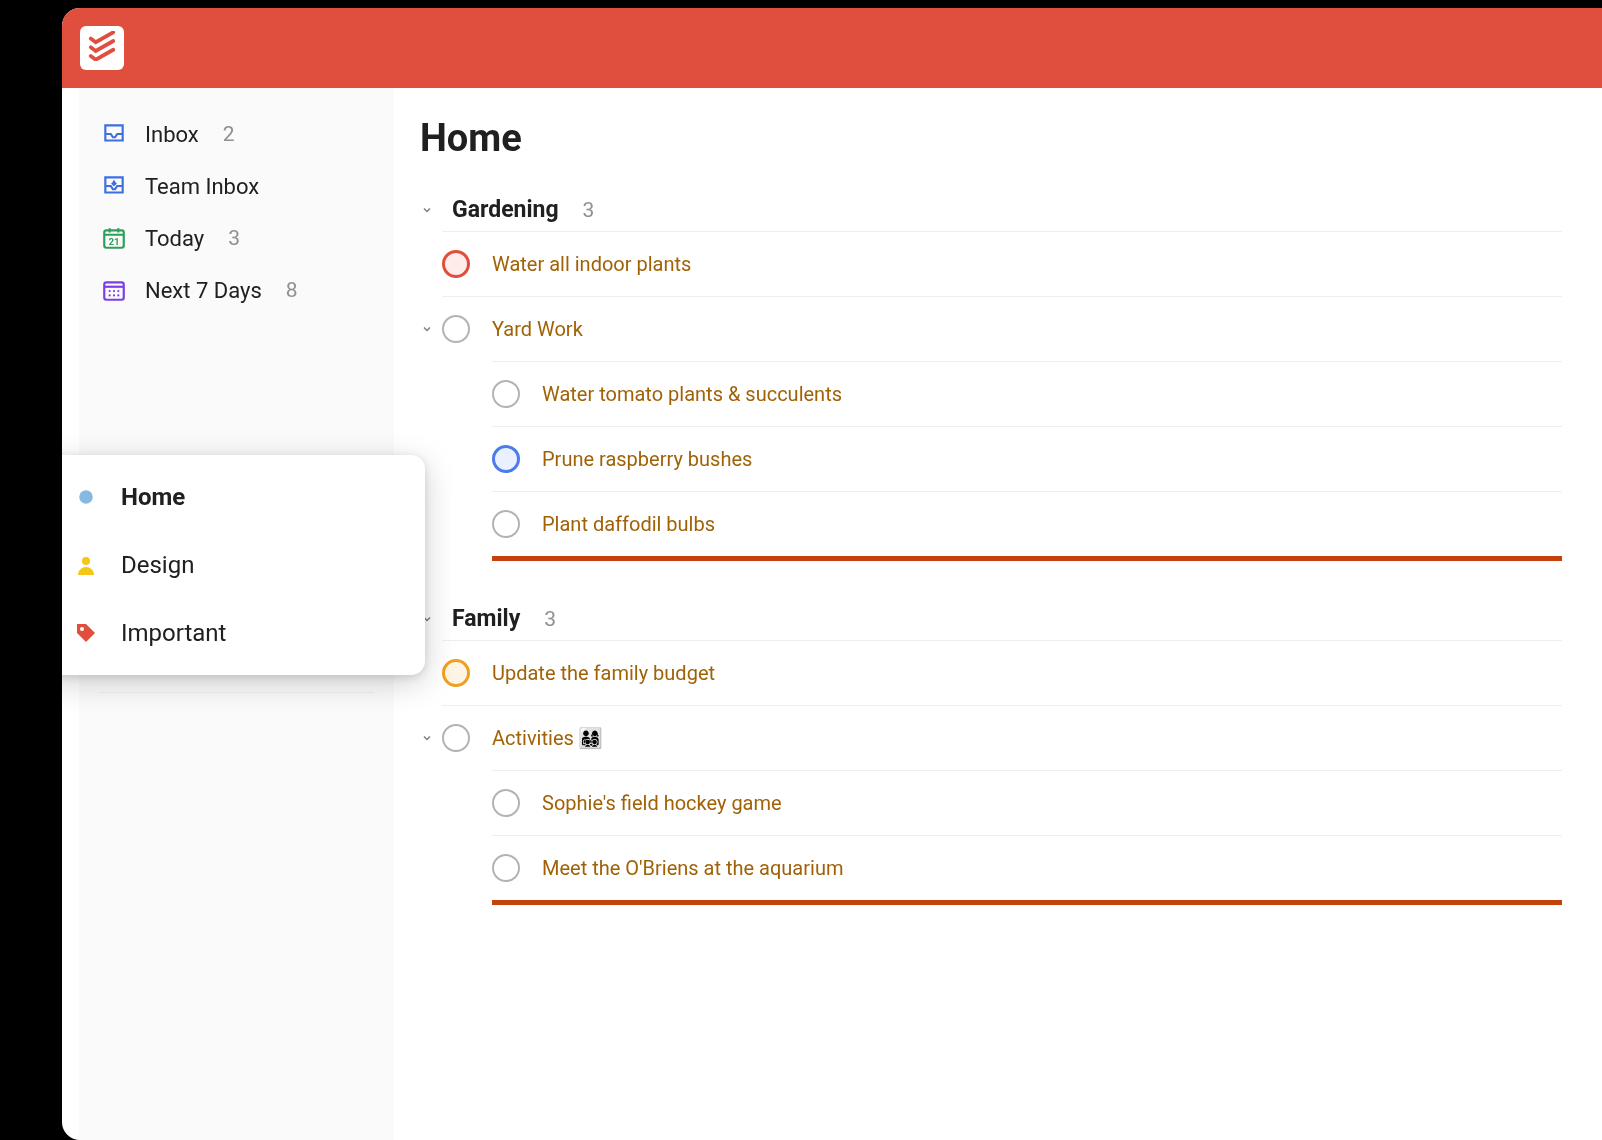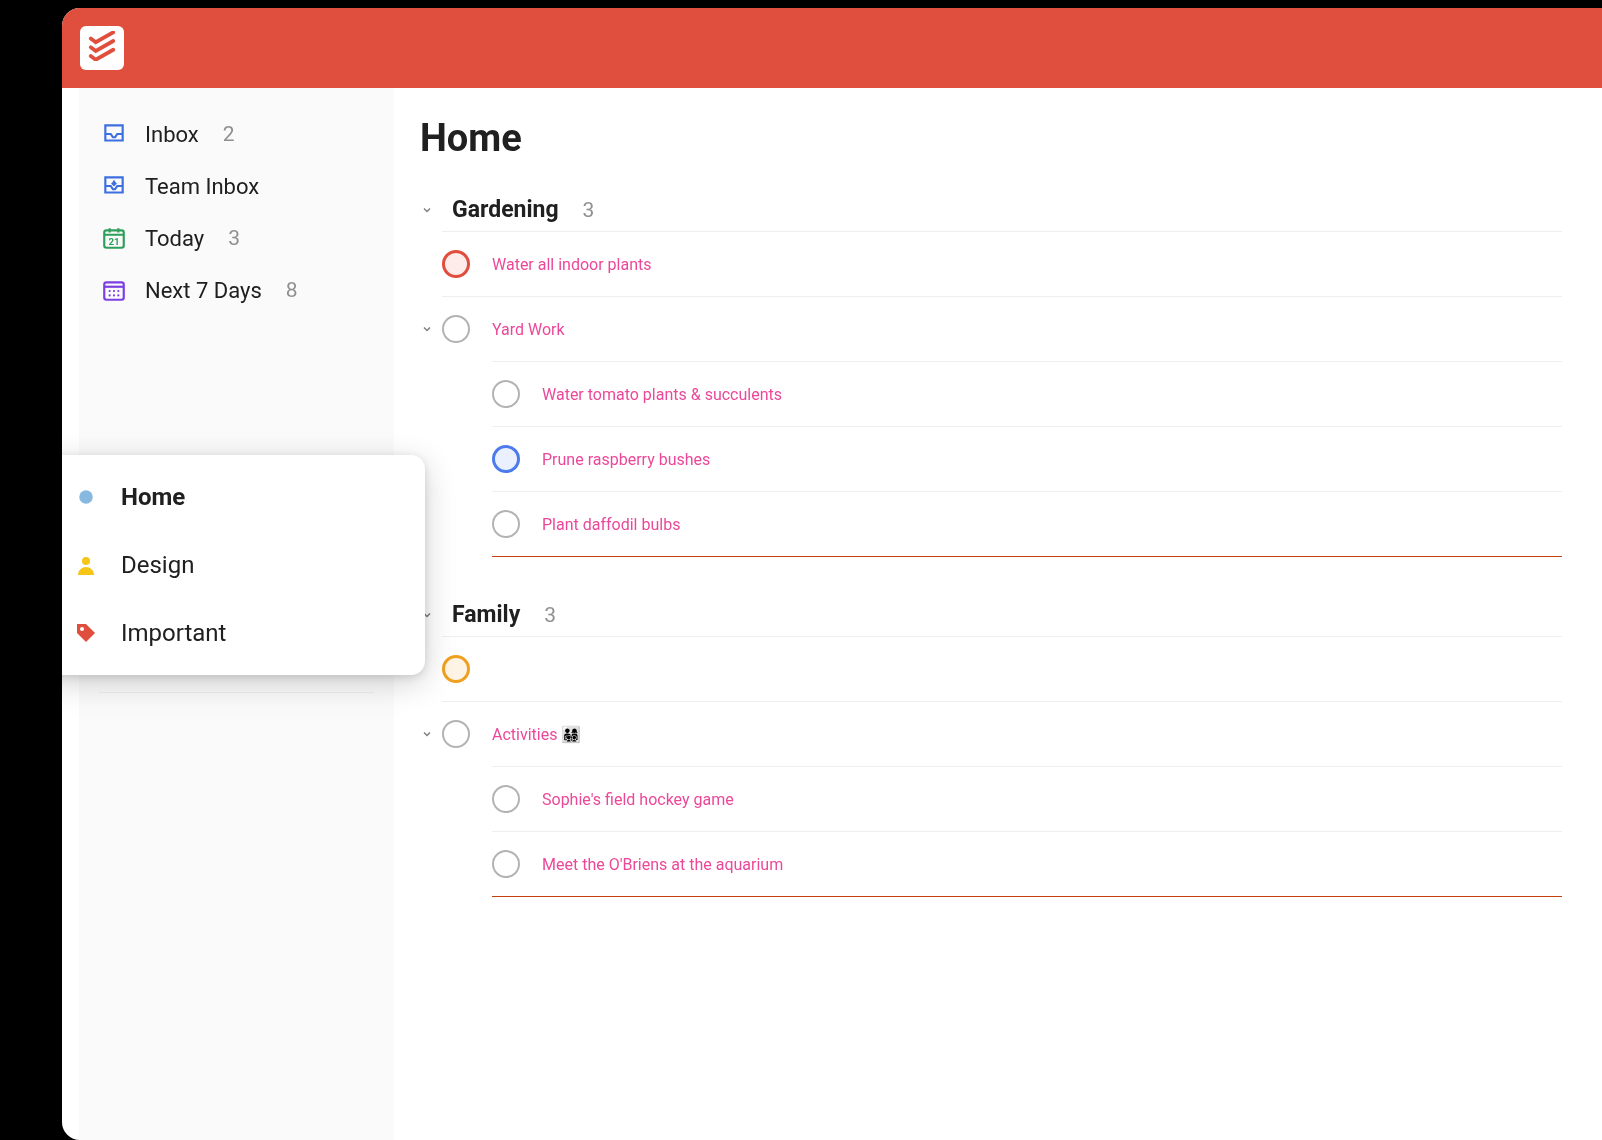--- a/index.html
+++ b/index.html
@@ -163,21 +163,21 @@
       margin-left: 22px;
     }
     .task-row {
       display: flex;
       align-items: center;
       padding: 18px 0;
       gap: 22px;
       border-top: 1px solid #eee;
     }
     .task-row:last-child {
-      border-bottom: 1px solid #c2410c;
+      border-bottom: 5px solid #c2410c;
     }
     .task-chev {
       width: 14px;
       height: 14px;
       color: #808080;
       display: flex;
       align-items: center;
       justify-content: center;
       margin-left: -22px;
       margin-right: -14px;
@@ -186,22 +186,22 @@
       width: 28px;
       height: 28px;
       border-radius: 50%;
       border: 2px solid #b3b3b3;
       flex-shrink: 0;
     }
     .checkbox.red { border-color: #e04f3d; background: #fdecea; border-width: 3px; }
     .checkbox.orange { border-color: #f0a020; background: #fdf4e5; border-width: 3px; }
     .checkbox.blue { border-color: #4b7bec; background: #eaf0fd; border-width: 3px; }
     .task-label {
-      font-size: 16px;
-      color: #ec4899;
+      font-size: 20px;
+      color: #a16207;
     }
     .section-block { margin-bottom: 44px; }
     .sub-tasks {
       margin-left: 50px;
     }
   </style>
 </head>
 <body>
 
 <div class="app-window">
@@ -372,20 +372,21 @@
             <svg width="12" height="12" viewBox="0 0 24 24" fill="none" stroke="#808080" stroke-width="3">
                 <path d="M6 9 l6 6 l6 -6"></path>
               </svg>
           </span>
           <span class="section-title">Family</span>
           <span class="section-count">3</span>
         </div>
         <div class="tasks">
           <div class="task-row">
             <span class="checkbox orange"></span>
+            <span class="task-label">Update the family budget</span>
           </div>
           <div class="task-row">
             <span class="task-chev">
               <svg width="12" height="12" viewBox="0 0 24 24" fill="none" stroke="#808080" stroke-width="3">
                   <path d="M6 9 l6 6 l6 -6"></path>
                 </svg>
             </span>
             <span class="checkbox"></span>
             <span class="task-label">Activities 👨‍👩‍👧‍👦</span>
           </div>

